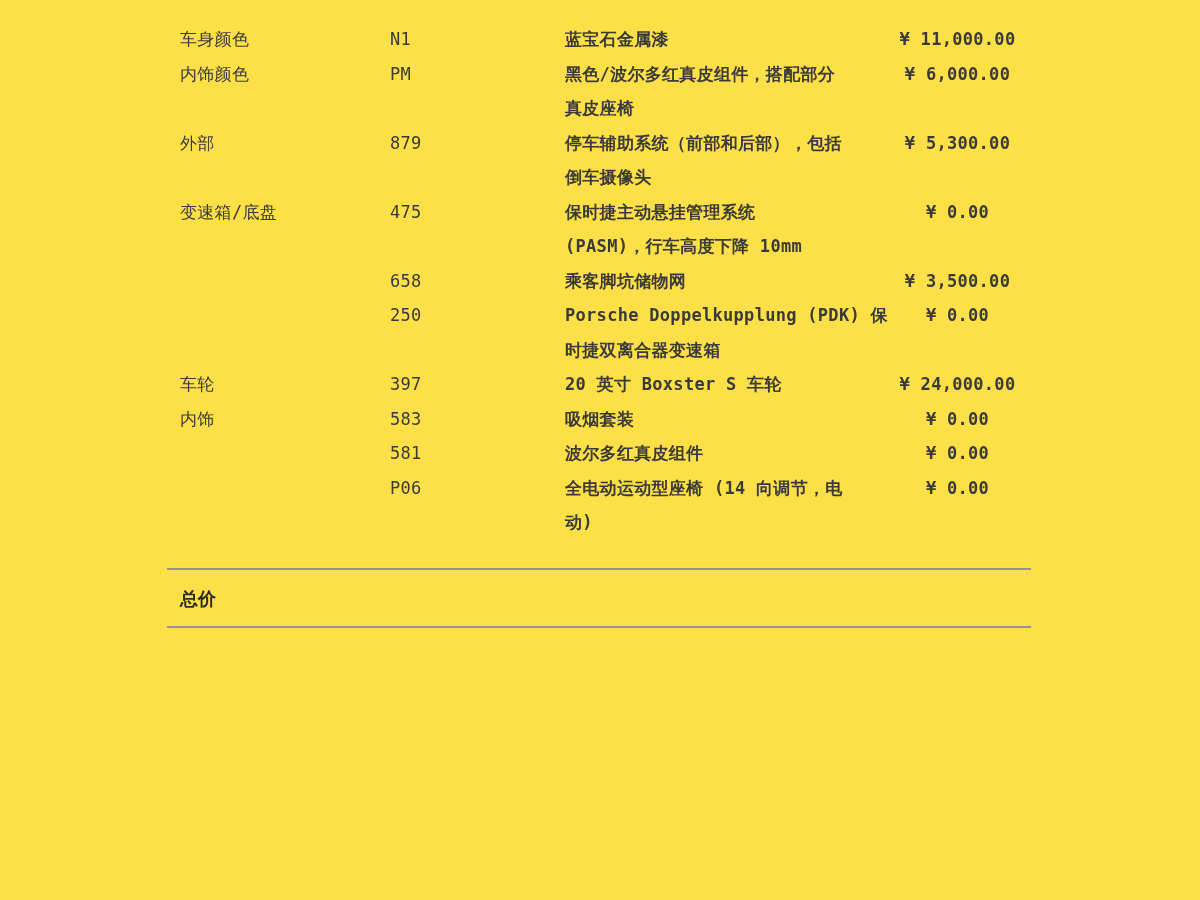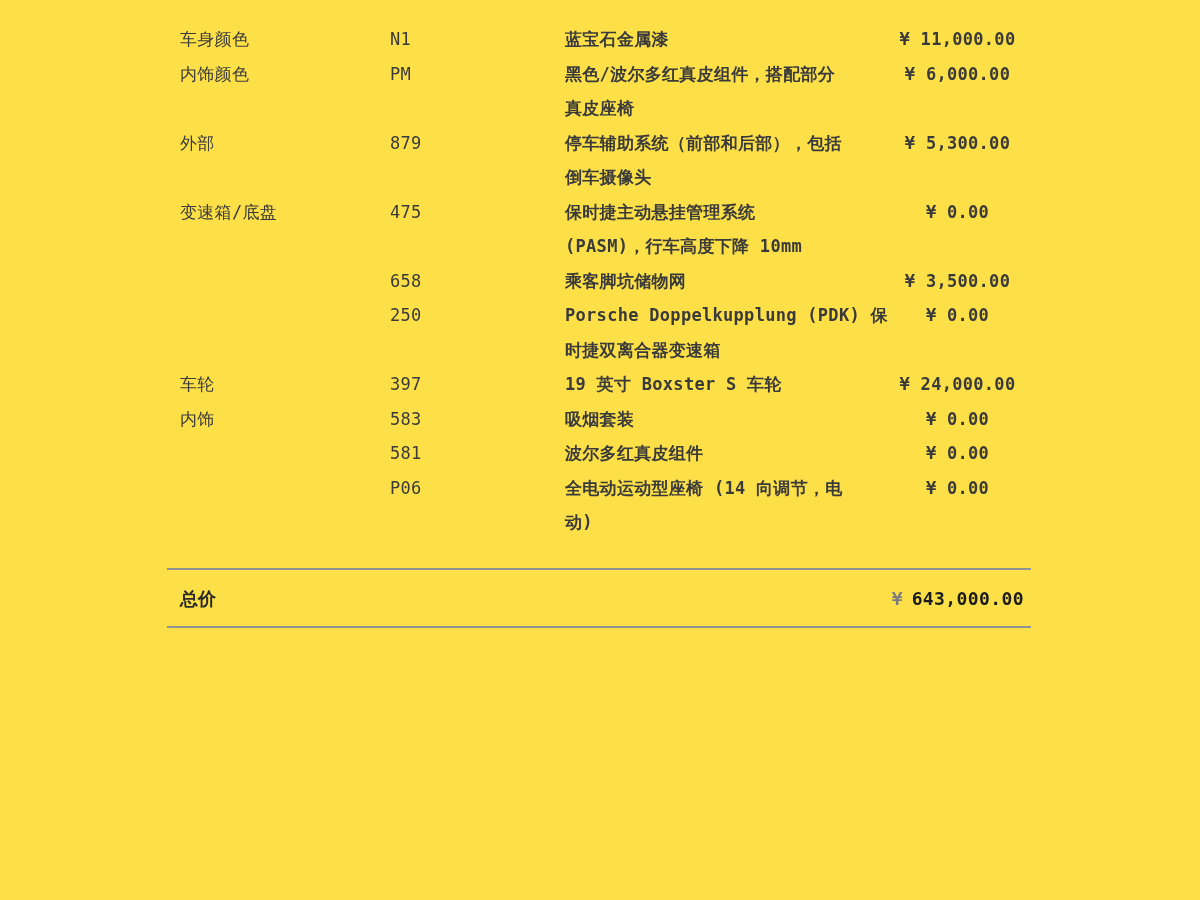--- a/index.html
+++ b/index.html
@@ -123,21 +123,21 @@
     <div class="cell cat"></div>
     <div class="cell code">250</div>
     <div class="cell desc">Porsche Doppelkupplung (PDK) 保
 时捷双离合器变速箱</div>
     <div class="cell price">¥ 0.00</div>
   </div>
 
   <div class="row">
     <div class="cell cat">车轮</div>
     <div class="cell code">397</div>
-    <div class="cell desc">19 英寸 Boxster S 车轮</div>
+    <div class="cell desc">20 英寸 Boxster S 车轮</div>
     <div class="cell price">¥ 24,000.00</div>
   </div>
 
   <div class="row">
     <div class="cell cat">内饰</div>
     <div class="cell code">583</div>
     <div class="cell desc">吸烟套装</div>
     <div class="cell price">¥ 0.00</div>
   </div>
 
@@ -154,21 +154,18 @@
     <div class="cell desc">全电动运动型座椅 (14 向调节，电
 动)</div>
     <div class="cell price">¥ 0.00</div>
   </div>
 </div>
 
     <div class="rule rule-top"></div>
 
     <div class="total-row">
       <span class="total-label">总价</span>
-      <span class="total-price">
-        <span class="total-currency">¥</span><span class="total-number">643,000.00</span>
-      </span>
     </div>
 
     <div class="rule rule-bottom"></div>
 
   </div>
 </div>
 
 </body></html>

